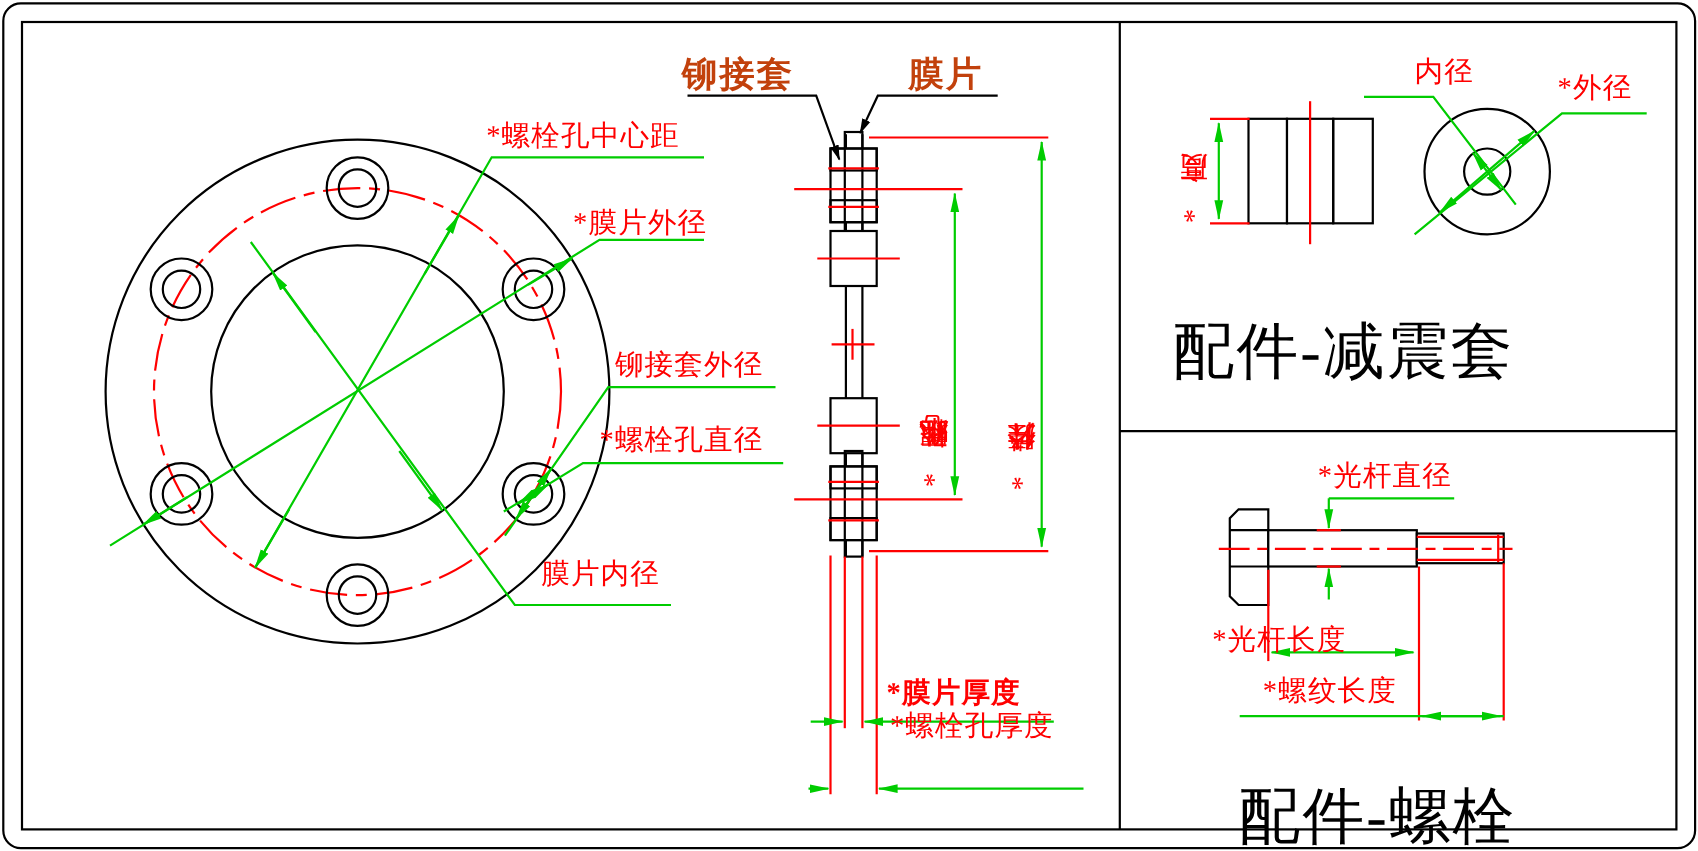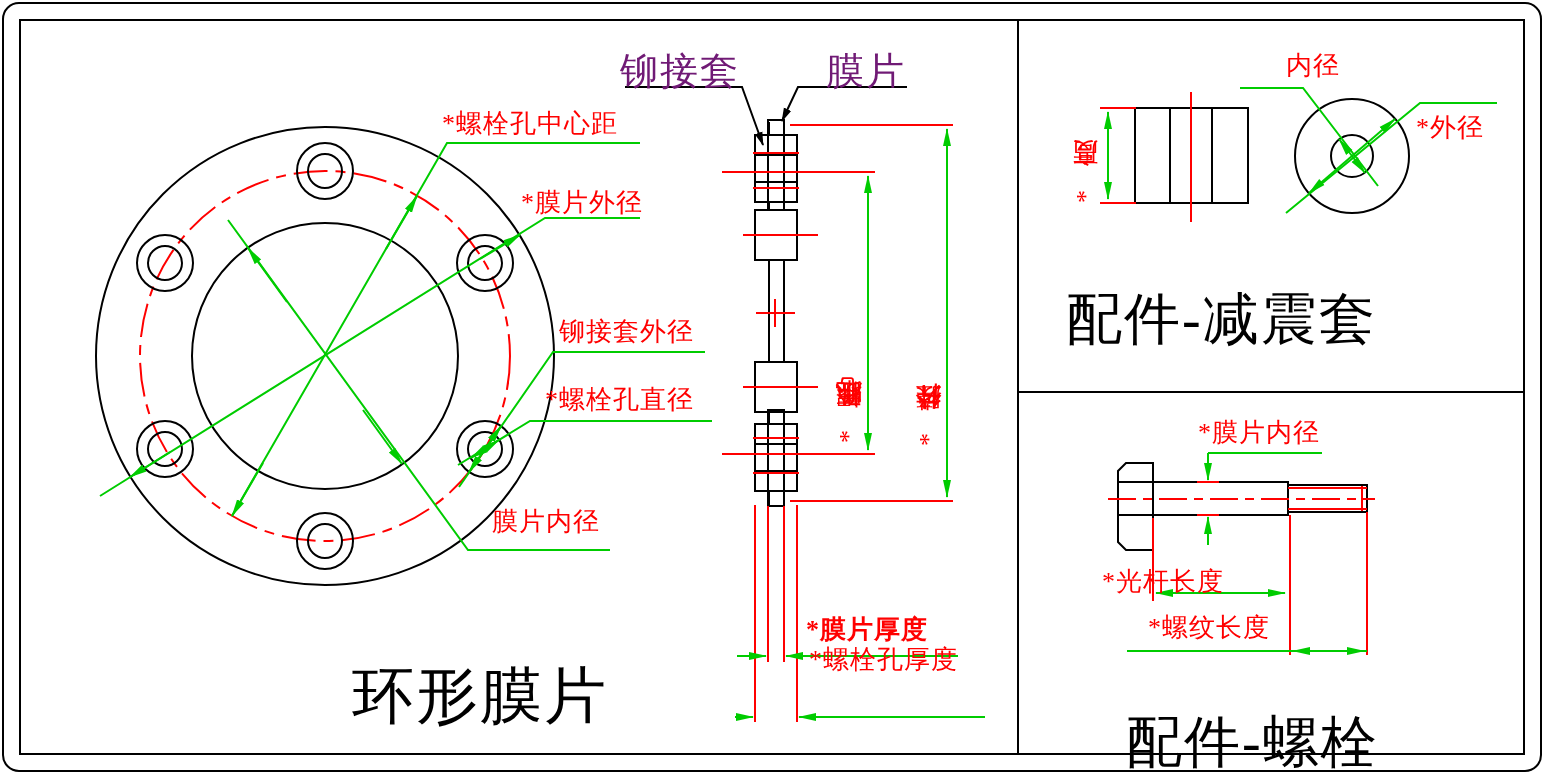--- a/index.html
+++ b/index.html
@@ -13,21 +13,21 @@
           font-family:"Liberation Serif","DejaVu Serif",serif;}
   svg{position:absolute;left:0;top:0;}
   .k{stroke:var(--line-black);stroke-width:2;fill:none;}
   .kf{stroke:var(--line-black);stroke-width:2;fill:#fff;}
   .r{stroke:var(--annotation-red);stroke-width:2;fill:none;}
   .g{stroke:var(--dimension-green);stroke-width:2;fill:none;}
   .mg{fill:var(--dimension-green);}
   .mb{fill:var(--line-black);}
   .label{position:absolute;color:var(--annotation-red);font-size:26px;white-space:nowrap;
          letter-spacing:1px;line-height:1.1;}
-  .black-label{position:absolute;color:#701a75;font-size:38px;white-space:nowrap;letter-spacing:2px;}
+  .black-label{position:absolute;color:#c2410c;font-size:32px;white-space:nowrap;letter-spacing:2px;font-weight:bold;}
   .title{position:absolute;color:#000;white-space:nowrap;letter-spacing:2px;text-align:right;}
   .vlabel{position:absolute;color:var(--annotation-red);font-size:26px;white-space:nowrap;
           letter-spacing:1px;writing-mode:vertical-rl;transform:rotate(180deg);}
 </style>
 </head>
 <body>
 
 <div id="canvas">
 
 <svg width="1544" height="774" viewBox="0 0 1544 774">
@@ -205,32 +205,31 @@
     <line x1="1330" y1="651" x2="1293" y2="651" class="g" marker-end="url(#ag)"></line>
     <line x1="1330" y1="651" x2="1364" y2="651" class="g" marker-end="url(#ag)"></line>
   </g>
 </svg>
 
 <div class="label" style="left:442px;top:110px;">*螺栓孔中心距</div>
 <div class="label" style="left:521px;top:189px;">*膜片外径</div>
 <div class="label" style="left:559px;top:318px;">铆接套外径</div>
 <div class="label" style="left:545px;top:386px;">*螺栓孔直径</div>
 <div class="label" style="left:492px;top:508px;">膜片内径</div>
-<div class="title" style="left:352px;top:654px;font-size:62px;">环形膜片</div>
 
 <div class="black-label" style="left:620px;top:46px;">铆接套</div>
 <div class="black-label" style="left:826px;top:46px;">膜片</div>
 <div class="vlabel" style="left:831px;top:183px;height:260px;">*螺栓孔中心距</div>
 <div class="vlabel" style="left:911px;top:246px;height:200px;">*膜片外径</div>
 <div class="label" style="left:806px;top:616px;font-weight:bold;">*膜片厚度</div>
 <div class="label" style="left:809px;top:646px;">*螺栓孔厚度</div>
 
 <div class="vlabel" style="left:1068px;top:108px;height:95px;">*高度</div>
 <div class="label" style="left:1286px;top:52px;">内径</div>
-<div class="label" style="left:1416px;top:66px;margin-top:48px;">*外径</div>
+<div class="label" style="left:1416px;top:66px;">*外径</div>
 <div class="title" style="left:1066px;top:282px;font-size:56px;">配件-减震套</div>
 
-<div class="label" style="left:1198px;top:419px;">*膜片内径</div>
+<div class="label" style="left:1198px;top:419px;">*光杆直径</div>
 <div class="label" style="left:1102px;top:556px;margin-top:12px;">*光杆长度</div>
 <div class="label" style="left:1148px;top:614px;">*螺纹长度</div>
 <div class="title" style="left:1126px;top:658px;font-size:56px;margin-top:47px;">配件-螺栓</div>
 
 </div>
 
 </body></html>

